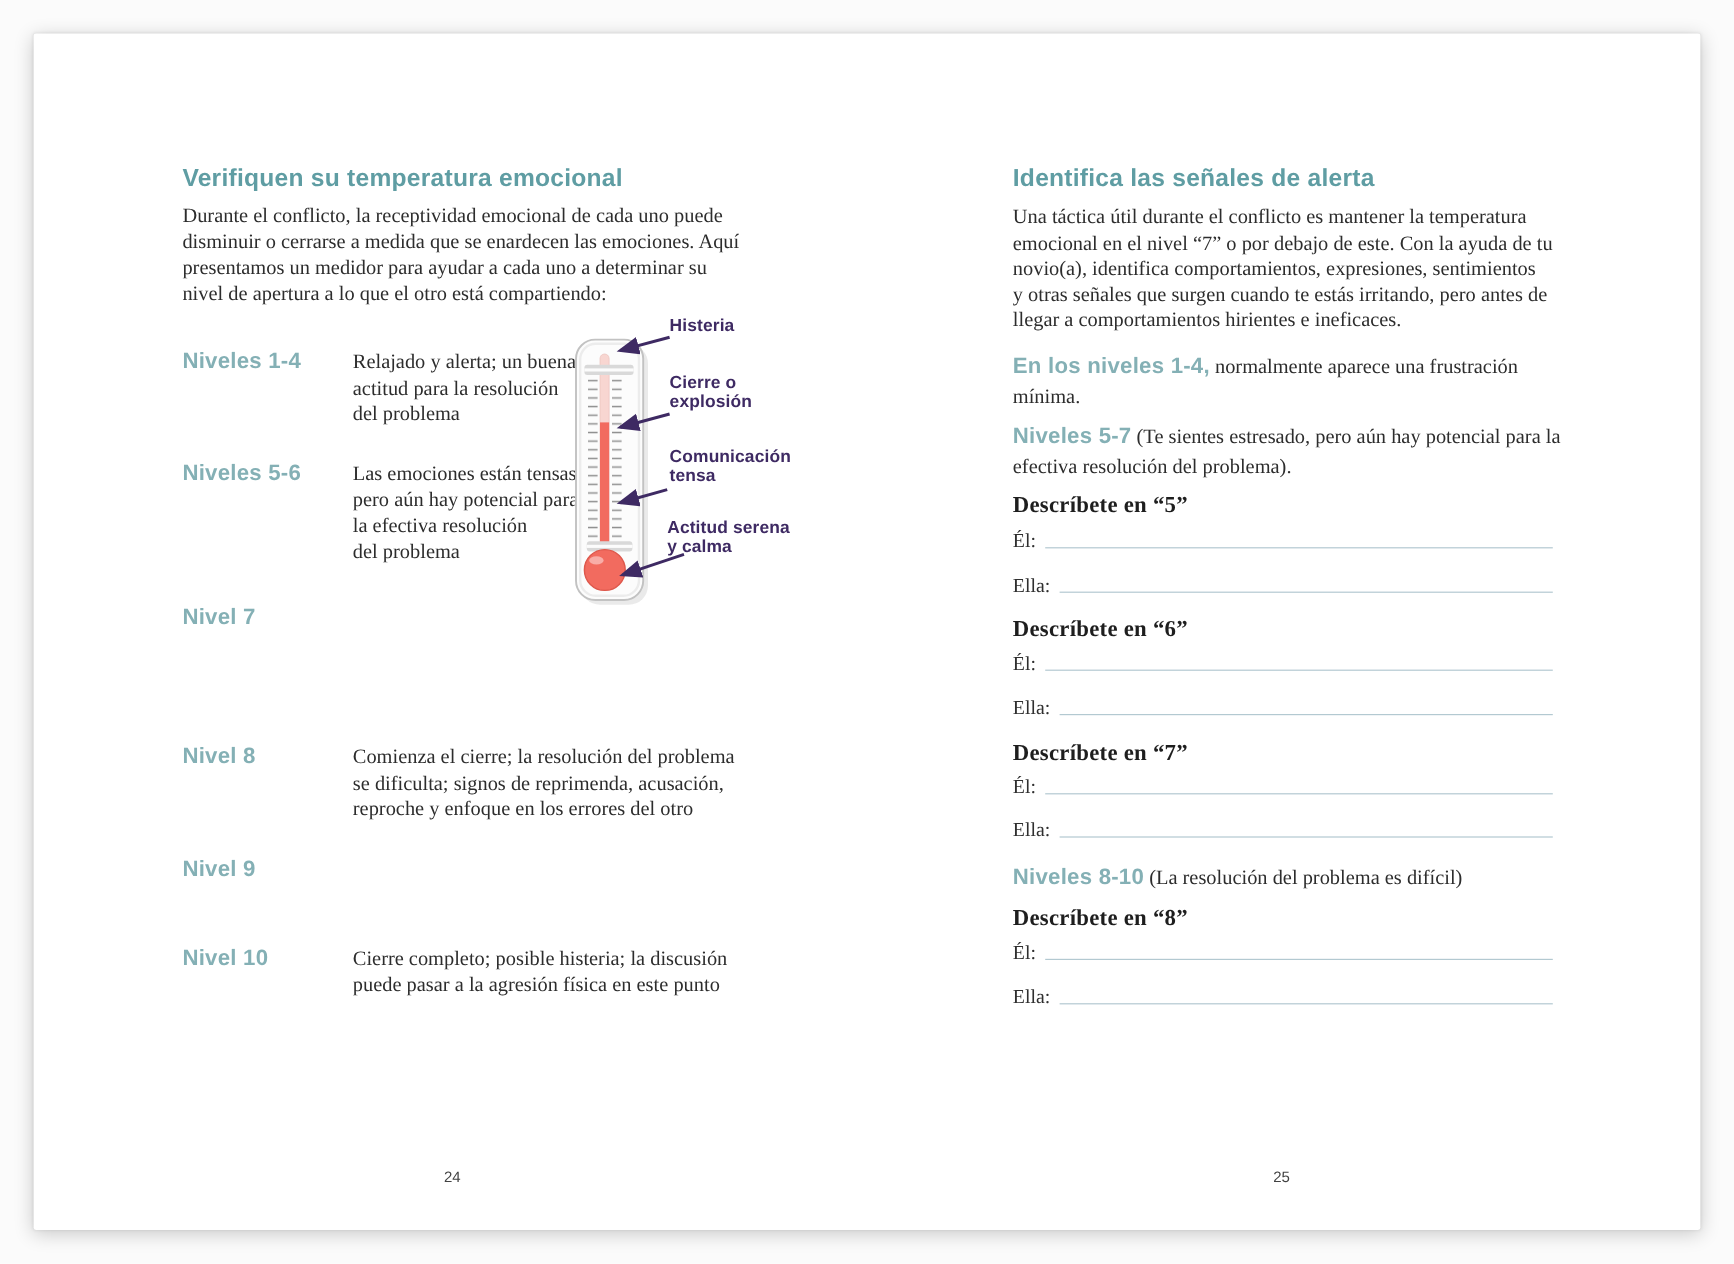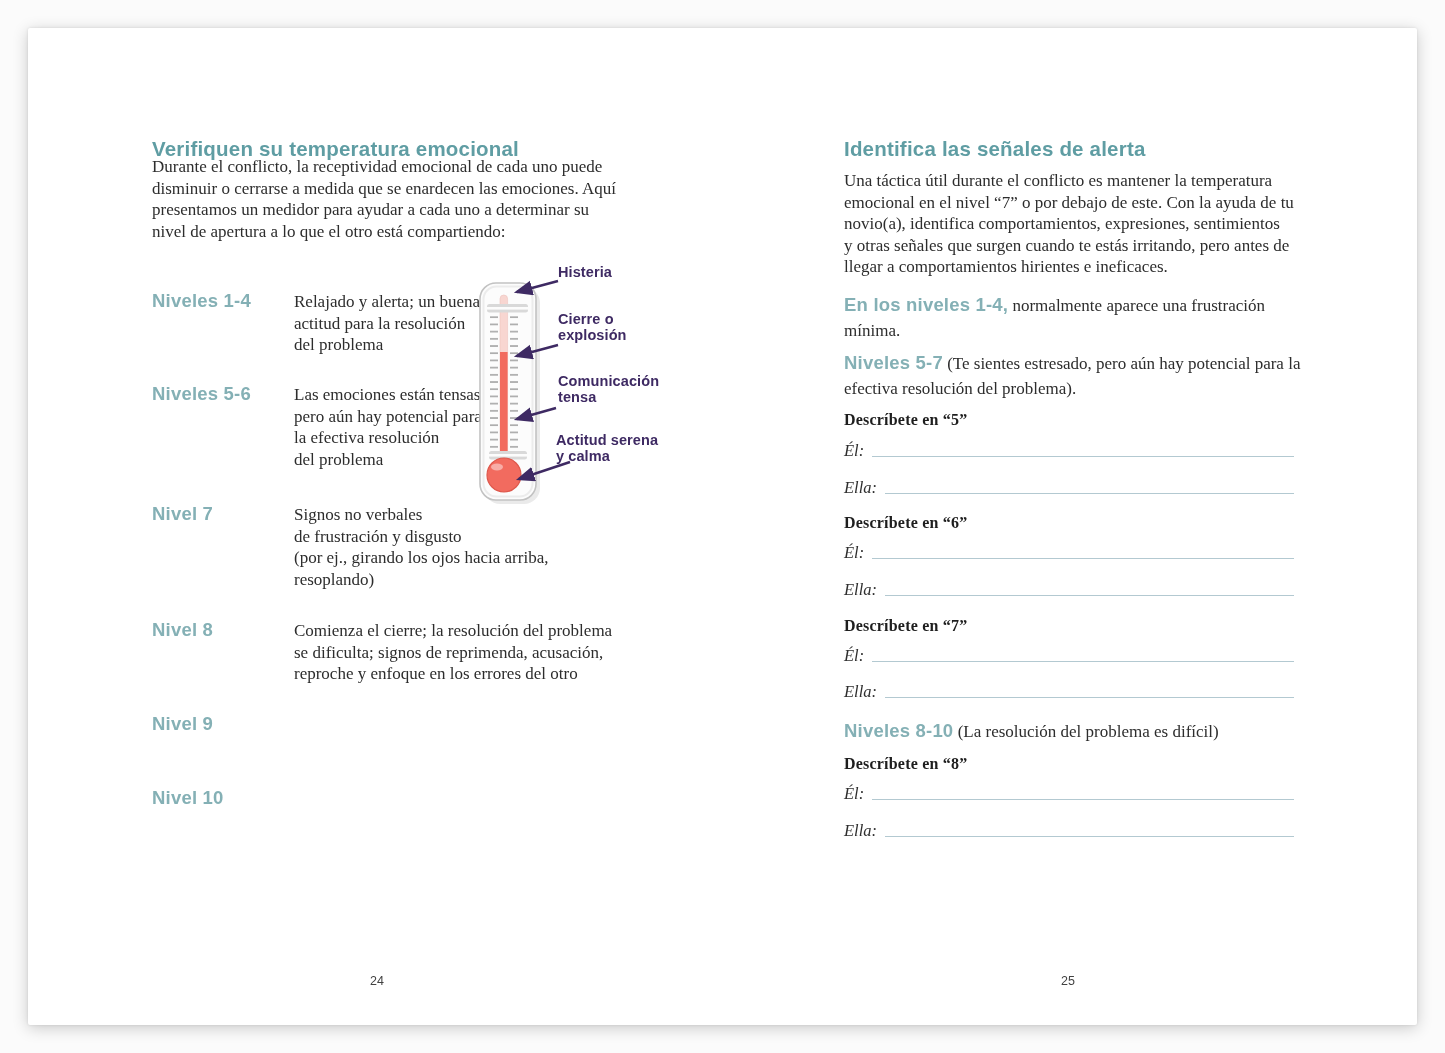--- a/index.html
+++ b/index.html
@@ -57,29 +57,29 @@
     color:var(--purple);white-space:pre-line;letter-spacing:.1px;margin-left:11px;
   }
   .mixed-par{
     font-size:17px;line-height:25px;color:var(--ink);white-space:pre-line;
   }
   .mixed-par .inline-teal{
     font-family:"Liberation Sans", sans-serif;
     font-size:18.5px;font-weight:700;color:var(--teal-light);letter-spacing:.2px;
   }
   .describe-title{
-    font-size:16px;font-weight:700;color:#1e1e1e;
+    font-size:19px;font-weight:700;color:#1e1e1e;
     font-family:"Liberation Serif", serif;letter-spacing:.2px;
   }
   .write-row{
     position:absolute;left:844px;width:450px;height:20px;
     display:flex;align-items:flex-end;
   }
   .write-label{
-    font-style:italic;font-size:16.5px;color:#2f2f2f;line-height:20px;
+    font-size:16.5px;color:#2f2f2f;line-height:20px;
     flex:0 0 auto;
   }
   .write-line{
     flex:1 1 auto;height:1px;background:var(--line);
     margin-left:8px;margin-bottom:4px;
   }
   .page-number{
     font-family:"Liberation Sans", sans-serif;
     font-size:12.5px;color:var(--pagenum);
   }
@@ -87,56 +87,54 @@
 </head>
 <body>
 
 <div class="sheet"></div>
 
 <div class="content">
 
   <section>
     <h2 class="abs section-heading" style="left:152px;top:137px">Verifiquen su temperatura emocional</h2>
 
-    <p class="abs body-text" style="left:152px;top:156px">Durante el conflicto, la receptividad emocional de cada uno puede
+    <p class="abs body-text" style="left:152px;top:169px">Durante el conflicto, la receptividad emocional de cada uno puede
 disminuir o cerrarse a medida que se enardecen las emociones. Aquí
 presentamos un medidor para ayudar a cada uno a determinar su
 nivel de apertura a lo que el otro está compartiendo:</p>
 
     <div class="level-row" style="top:290px">
       <div class="level-label">Niveles 1-4</div>
       <div class="level-desc">Relajado y alerta; un buena
 actitud para la resolución
 del problema</div>
     </div>
     <div class="level-row" style="top:383px">
       <div class="level-label">Niveles 5-6</div>
       <div class="level-desc">Las emociones están tensas,
 pero aún hay potencial para
 la efectiva resolución
 del problema</div>
     </div>
     <div class="level-row" style="top:503px">
       <div class="level-label">Nivel 7</div>
-      <div class="level-desc">Signos no verbales
-de frustración y disgusto
-(por ej., girando los ojos hacia arriba,
-resoplando)</div>
     </div>
     <div class="level-row" style="top:619px">
       <div class="level-label">Nivel 8</div>
       <div class="level-desc">Comienza el cierre; la resolución del problema
 se dificulta; signos de reprimenda, acusación,
 reproche y enfoque en los errores del otro</div>
     </div>
     <div class="level-row" style="top:713px">
       <div class="level-label">Nivel 9</div>
     </div>
     <div class="level-row" style="top:787px">
       <div class="level-label">Nivel 10</div>
+      <div class="level-desc">Cierre completo; posible histeria; la discusión
+puede pasar a la agresión física en este punto</div>
     </div>
 
     <div class="thermo-wrap">
       <svg class="thermo-svg" width="250" height="262" viewBox="0 0 250 262">
         <defs>
           <pattern id="tickpat" x="0" y="1" width="8" height="7.2" patternUnits="userSpaceOnUse">
             <rect x="0" y="3" width="8" height="1.25" fill="#8f8f8f"></rect>
           </pattern>
           <marker id="ah" markerWidth="9" markerHeight="8" refX="6.2" refY="3" orient="auto">
             <path d="M0,0 L7.5,3 L0,6 Z" fill="#3e2a63"></path>

